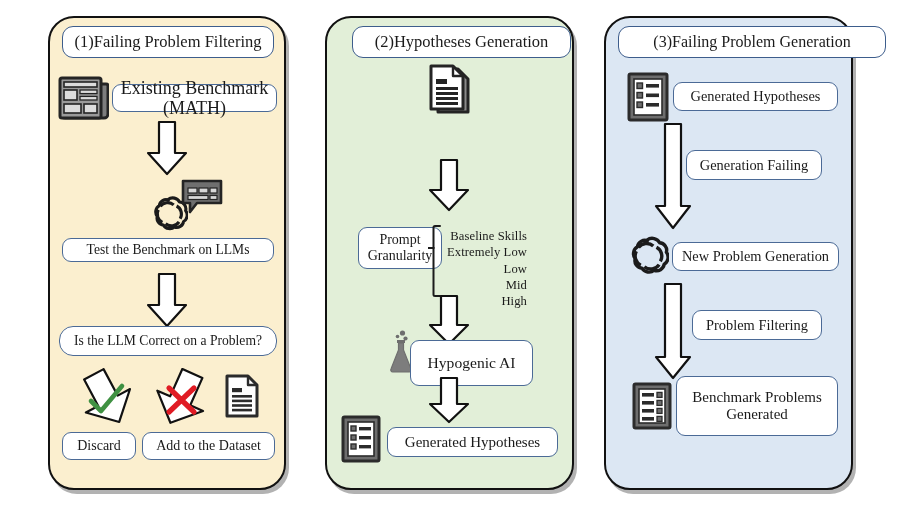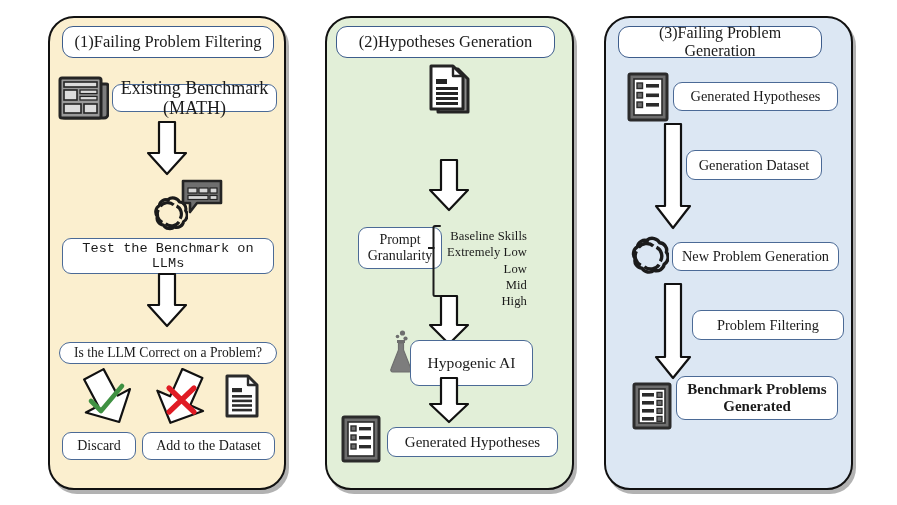--- a/index.html
+++ b/index.html
@@ -109,29 +109,29 @@
     <svg viewBox="0 0 44 38">
       <path d="M3 3 H41 V25 H17 L10 34 V25 H3 Z" fill="#6f6f6f" stroke="#242424" stroke-width="2.6" stroke-linejoin="round"></path>
       <rect x="8" y="10" width="9" height="5" fill="#d8d8d8" stroke="#242424" stroke-width="1.2"></rect>
       <rect x="19" y="10" width="9" height="5" fill="#d8d8d8" stroke="#242424" stroke-width="1.2"></rect>
       <rect x="30" y="10" width="7" height="5" fill="#d8d8d8" stroke="#242424" stroke-width="1.2"></rect>
       <rect x="8" y="17.5" width="20" height="4" fill="#d8d8d8" stroke="#242424" stroke-width="1.2"></rect>
       <rect x="30" y="17.5" width="7" height="4" fill="#d8d8d8" stroke="#242424" stroke-width="1.2"></rect>
     </svg>
   </div>
 
-  <div class="box" style="left:62px;top:238px;width:212px;height:36px;font-size:13.6px;font-family:Liberation Mono, monospace;">Test the Benchmark on LLMs</div>
+  <div class="box" style="left:62px;top:238px;width:212px;height:24px;font-size:13.6px;">Test the Benchmark on LLMs</div>
 
   <div class="arrow" style="left:146px;top:272px;width:42px;height:56px;">
     <svg viewBox="0 0 42 56" preserveAspectRatio="none">
       <path d="M13 2 H29 V33 H40 L21 54 L2 33 H13 Z" fill="#ffffff" stroke="#111" stroke-width="2.2" stroke-linejoin="round"></path>
     </svg>
   </div>
 
-  <div class="box" style="left:59px;top:342px;width:218px;height:22px;font-size:13.6px;border-radius:14px;">Is the LLM Correct on a Problem?</div>
+  <div class="box" style="left:59px;top:326px;width:218px;height:30px;font-size:13.6px;border-radius:14px;">Is the LLM Correct on a Problem?</div>
 
   <div class="tiltarrow" style="left:73px;top:368px;width:68px;height:62px;">
     <svg viewBox="0 0 68 62">
       <g transform="rotate(-28 34 31)">
         <path d="M23 3 H45 V33 H59 L34 57 L9 33 H23 Z" fill="#ffffff" stroke="#111" stroke-width="2.2" stroke-linejoin="round"></path>
       </g>
       <path d="M18 33 L28 43 L49 18" fill="none" stroke="#3f9142" stroke-width="4.6" stroke-linecap="round" stroke-linejoin="round"></path>
     </svg>
   </div>
 
@@ -155,21 +155,21 @@
       <rect x="8" y="34.8" width="20" height="2.6" fill="#2b2b2b"></rect>
     </svg>
   </div>
 
   <div class="box" style="left:142px;top:432px;width:133px;height:28px;font-size:14px;">Add to the Dataset</div>
 
   <div class="box" style="left:62px;top:432px;width:74px;height:28px;font-size:14px;">Discard</div>
 
   <div class="panel" id="panel-2"></div>
 
-  <div class="box title-box" style="left:336px;top:26px;width:219px;height:32px;">(2)Hypotheses Generation</div>
+  <div class="box title-box" style="left:352px;top:26px;width:219px;height:32px;">(2)Hypotheses Generation</div>
 
   <div class="icon" style="left:428px;top:64px;width:44px;height:54px;">
     <svg viewBox="0 0 44 54">
       <path d="M10 5 H30 L40 15 V48 H10 Z" fill="#8a8a8a" stroke="#242424" stroke-width="3" stroke-linejoin="round"></path>
       <path d="M3 2 H25 L35 12 V45 H3 Z" fill="#ffffff" stroke="#242424" stroke-width="3" stroke-linejoin="round"></path>
       <path d="M25 2 V12 H35" fill="none" stroke="#242424" stroke-width="2.4" stroke-linejoin="round"></path>
       <rect x="8" y="15" width="11" height="5" fill="#242424"></rect>
       <rect x="8" y="23" width="22" height="3" fill="#242424"></rect>
       <rect x="8" y="28" width="22" height="3" fill="#242424"></rect>
       <rect x="8" y="33" width="22" height="3" fill="#242424"></rect>
@@ -235,21 +235,21 @@
       <rect x="18" y="21" width="12" height="3.4" fill="#2b2b2b"></rect>
       <rect x="10" y="29" width="5" height="5" fill="#6e6e6e" stroke="#2b2b2b" stroke-width="1.4"></rect>
       <rect x="18" y="30" width="12" height="3.4" fill="#2b2b2b"></rect>
     </svg>
   </div>
 
   <div class="box" style="left:387px;top:427px;width:171px;height:30px;font-size:15px;">Generated Hypotheses</div>
 
   <div class="panel" id="panel-3"></div>
 
-  <div class="box title-box" style="left:618px;top:26px;width:204px;height:32px;font-size:16px;">(3)Failing Problem Generation</div>
+  <div class="box title-box" style="left:618px;top:26px;width:268px;height:32px;font-size:16px;">(3)Failing Problem Generation</div>
 
   <div class="icon" style="left:627px;top:72px;width:42px;height:50px;">
     <svg viewBox="0 0 42 50">
       <rect x="2" y="2" width="38" height="46" rx="1.5" fill="#6e6e6e" stroke="#2b2b2b" stroke-width="3"></rect>
       <rect x="7" y="7" width="28" height="36" fill="#ffffff" stroke="#2b2b2b" stroke-width="1.6"></rect>
       <rect x="10" y="11" width="5.5" height="5.5" fill="#6e6e6e" stroke="#2b2b2b" stroke-width="1.4"></rect>
       <rect x="19" y="12" width="13" height="3.6" fill="#2b2b2b"></rect>
       <rect x="10" y="20.5" width="5.5" height="5.5" fill="#6e6e6e" stroke="#2b2b2b" stroke-width="1.4"></rect>
       <rect x="19" y="21.5" width="13" height="3.6" fill="#2b2b2b"></rect>
       <rect x="10" y="30" width="5.5" height="5.5" fill="#6e6e6e" stroke="#2b2b2b" stroke-width="1.4"></rect>
@@ -258,21 +258,21 @@
   </div>
 
   <div class="box" style="left:673px;top:82px;width:165px;height:29px;font-size:14.4px;">Generated Hypotheses</div>
 
   <div class="arrow" style="left:654px;top:122px;width:38px;height:108px;">
     <svg viewBox="0 0 38 108" preserveAspectRatio="none">
       <path d="M11 2 H27 V84 H36 L19 106 L2 84 H11 Z" fill="#ffffff" stroke="#111" stroke-width="2.2" stroke-linejoin="round"></path>
     </svg>
   </div>
 
-  <div class="box" style="left:686px;top:150px;width:136px;height:30px;font-size:14.4px;">Generation Dataset</div>
+  <div class="box" style="left:686px;top:150px;width:136px;height:30px;font-size:14.4px;">Generation Failing</div>
 
   <div class="icon" style="left:625px;top:234px;width:44px;height:44px;">
     <svg viewBox="0 0 40 40">
       <g fill="none" stroke="#1b1b1b" stroke-width="3.1" stroke-linejoin="round">
         <path d="M20 5.5 c4 -3 9.5 -1.5 11.5 2.5 c4.3 .2 7.3 4.6 6.1 8.6 c2.7 3.4 1.8 8.7 -2 10.9 c-.6 4.3 -5.2 7 -9.1 5.5 c-3.4 2.8 -8.8 1.9 -11.1 -1.9 c-4.3 -.2 -7.3 -4.6 -6.1 -8.6 c-2.7 -3.4 -1.8 -8.7 2 -10.9 c.6 -4.3 5.2 -7 9.1 -5.5 Z"></path>
         <path d="M12.3 12.3 c3 -4 9.2 -5.2 13.4 -1.4"></path>
         <path d="M28.6 12 c4.4 2.2 6.3 8.2 3.6 12.8"></path>
         <path d="M31 27.8 c-2.8 4.2 -9 5.6 -13.4 2"></path>
         <path d="M14.4 28.4 c-4.5 -2 -6.6 -8 -4.1 -12.7"></path>
       </g>
@@ -280,33 +280,33 @@
   </div>
 
   <div class="box" style="left:672px;top:242px;width:167px;height:29px;font-size:14.4px;">New Problem Generation</div>
 
   <div class="arrow" style="left:654px;top:282px;width:38px;height:98px;">
     <svg viewBox="0 0 38 98" preserveAspectRatio="none">
       <path d="M11 2 H27 V75 H36 L19 96 L2 75 H11 Z" fill="#ffffff" stroke="#111" stroke-width="2.2" stroke-linejoin="round"></path>
     </svg>
   </div>
 
-  <div class="box" style="left:692px;top:310px;width:152px;height:30px;font-size:14.4px;font-family:Liberation Serif, serif;">Problem Filtering</div>
+  <div class="box" style="left:692px;top:310px;width:130px;height:30px;font-size:14.4px;font-family:Liberation Serif, serif;">Problem Filtering</div>
 
   <div class="icon" style="left:632px;top:382px;width:40px;height:48px;">
     <svg viewBox="0 0 40 48">
       <rect x="2" y="2" width="36" height="44" rx="1.5" fill="#6e6e6e" stroke="#2b2b2b" stroke-width="3"></rect>
       <rect x="7" y="7" width="26" height="34" fill="#ffffff" stroke="#2b2b2b" stroke-width="1.6"></rect>
       <rect x="10" y="11" width="12" height="3.6" fill="#2b2b2b"></rect>
       <rect x="25" y="10.4" width="5" height="5" fill="#6e6e6e" stroke="#2b2b2b" stroke-width="1.3"></rect>
       <rect x="10" y="19" width="12" height="3.6" fill="#2b2b2b"></rect>
       <rect x="25" y="18.4" width="5" height="5" fill="#6e6e6e" stroke="#2b2b2b" stroke-width="1.3"></rect>
       <rect x="10" y="27" width="12" height="3.6" fill="#2b2b2b"></rect>
       <rect x="25" y="26.4" width="5" height="5" fill="#6e6e6e" stroke="#2b2b2b" stroke-width="1.3"></rect>
       <rect x="10" y="35" width="12" height="3.6" fill="#2b2b2b"></rect>
       <rect x="25" y="34.4" width="5" height="5" fill="#6e6e6e" stroke="#2b2b2b" stroke-width="1.3"></rect>
     </svg>
   </div>
 
-  <div class="box" style="left:676px;top:376px;width:162px;height:44px;font-size:15px;font-weight:bold;">Benchmark Problems
+  <div class="box" style="left:676px;top:376px;width:162px;height:60px;font-size:15px;">Benchmark Problems
 Generated</div>
 
 </div>
 
 </body></html>

